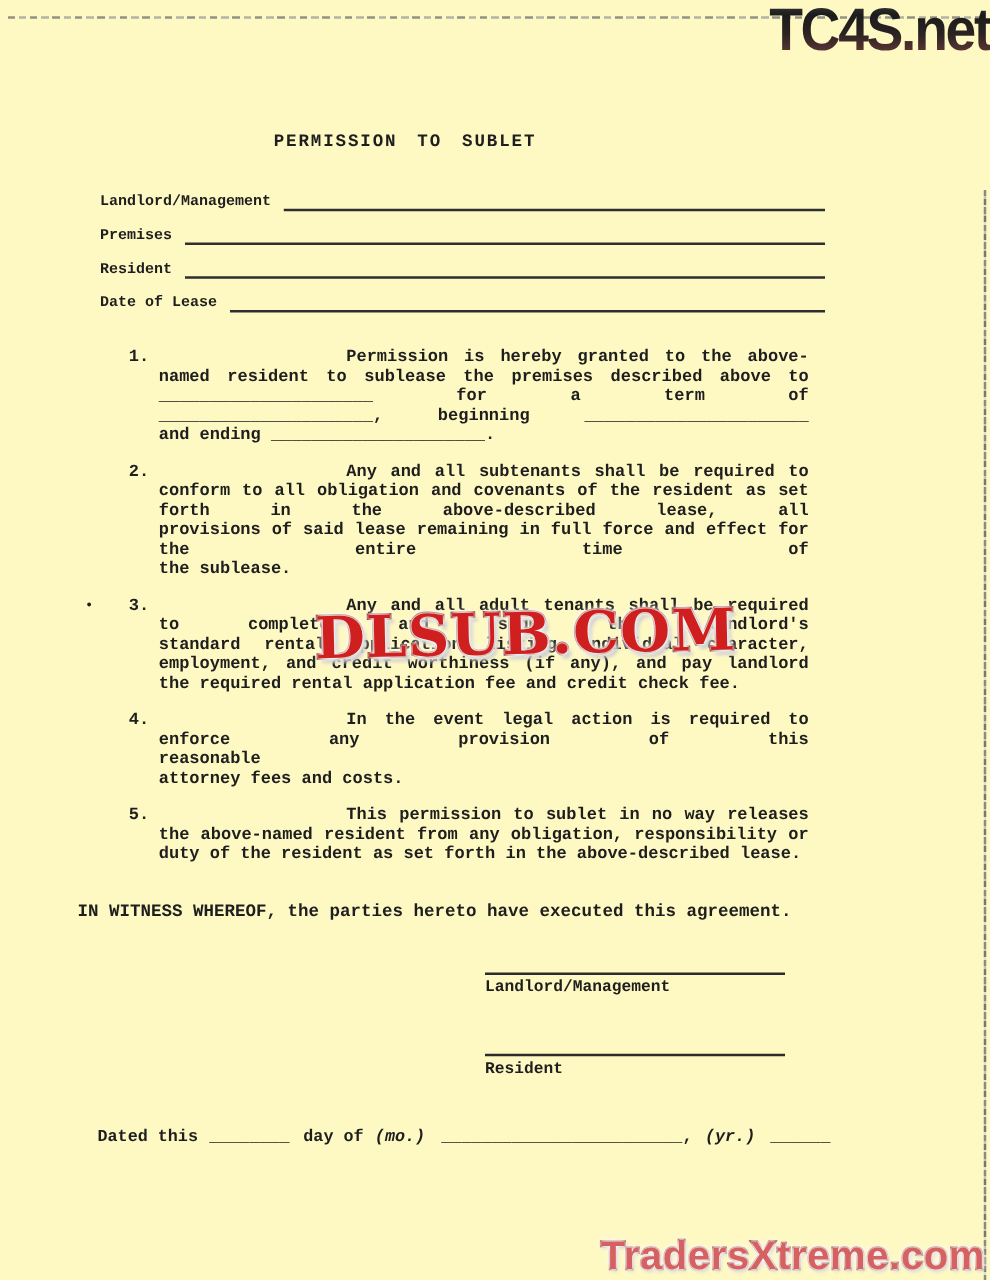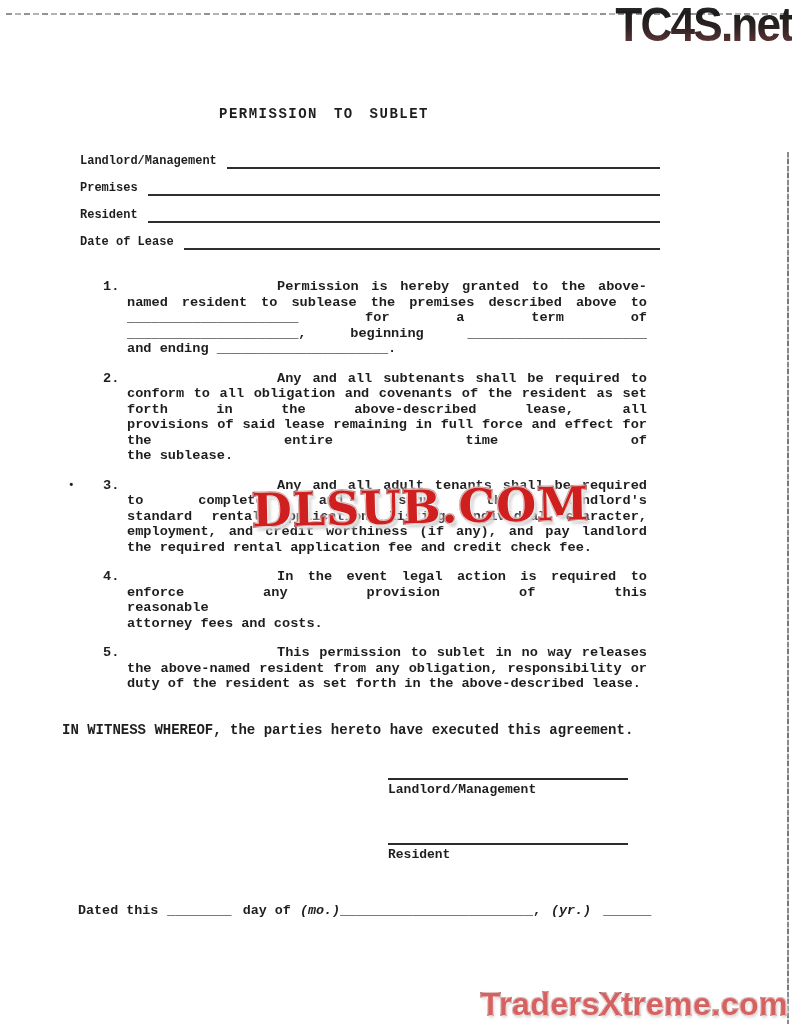--- a/index.html
+++ b/index.html
@@ -1,17 +1,17 @@
 <!DOCTYPE html>
 <html><head>
 <meta charset="utf-8">
 <style>
   html,body{margin:0;padding:0;background:#e8e8e8;}
   .page{
-    position:relative;width:792px;height:1024px;background:#ffffff;
+    position:relative;width:792px;height:1024px;background:#fef9c3;
     overflow:hidden;margin:0 auto;
     font-family:"Liberation Mono",monospace;font-weight:700;color:var(--ink,#1e1e1e);
   }
   
   .scan-line-top{
     position:absolute;top:13px;left:6px;width:782px;height:2px;opacity:.75;
     background:repeating-linear-gradient(90deg,#6f6f6f 0 6px,transparent 6px 9px,#9a9a9a 9px 15px,transparent 15px 18px);
   }
   .scan-line-right{
     position:absolute;top:152px;right:3px;width:2px;height:872px;opacity:.8;
@@ -57,21 +57,21 @@
   .pline.i{text-indent:150px;}
   .witness{position:absolute;top:722px;left:62px;font-size:14px;white-space:nowrap;}
   .sigs{position:absolute;top:766px;left:388px;width:250px;font-size:13px;}
   .sig{margin-bottom:34px;}
   .sigline{width:240px;height:12px;border-bottom:2px solid #2b2b2b;}
   .siglabel{margin-top:2px;}
   .dated{position:absolute;top:903px;left:78px;font-size:13.4px;white-space:nowrap;}
   .dated span{display:inline-block;}
   .it{font-style:italic;}
   .d-lead{margin-right:9px;}.d-day{margin-right:11px;text-align:center;}.d-mid{margin-right:9px;}
-  .d-mo{}.d-comma{margin-right:10px;}.d-yr{margin-right:12px;}
+  .d-mo{margin-right:13px;}.d-comma{margin-right:10px;}.d-yr{margin-right:12px;}
 </style>
 </head>
 <body>
 
 <div class="page" style="--ink: #1e1e1e; --tc4s-top: #1c1c1c; --tc4s-bottom: #6e3c3c; --dlsub-fill: #cf1f1f; --dlsub-outline: #7c0d0d; --traders-fill: #d66161; --traders-outline: #8e1f1f;">
   <div class="scan-line-top"></div>
   <div class="scan-line-right"></div>
 
   <div class="wm wm-tc4s">TC4S.net</div>
 

